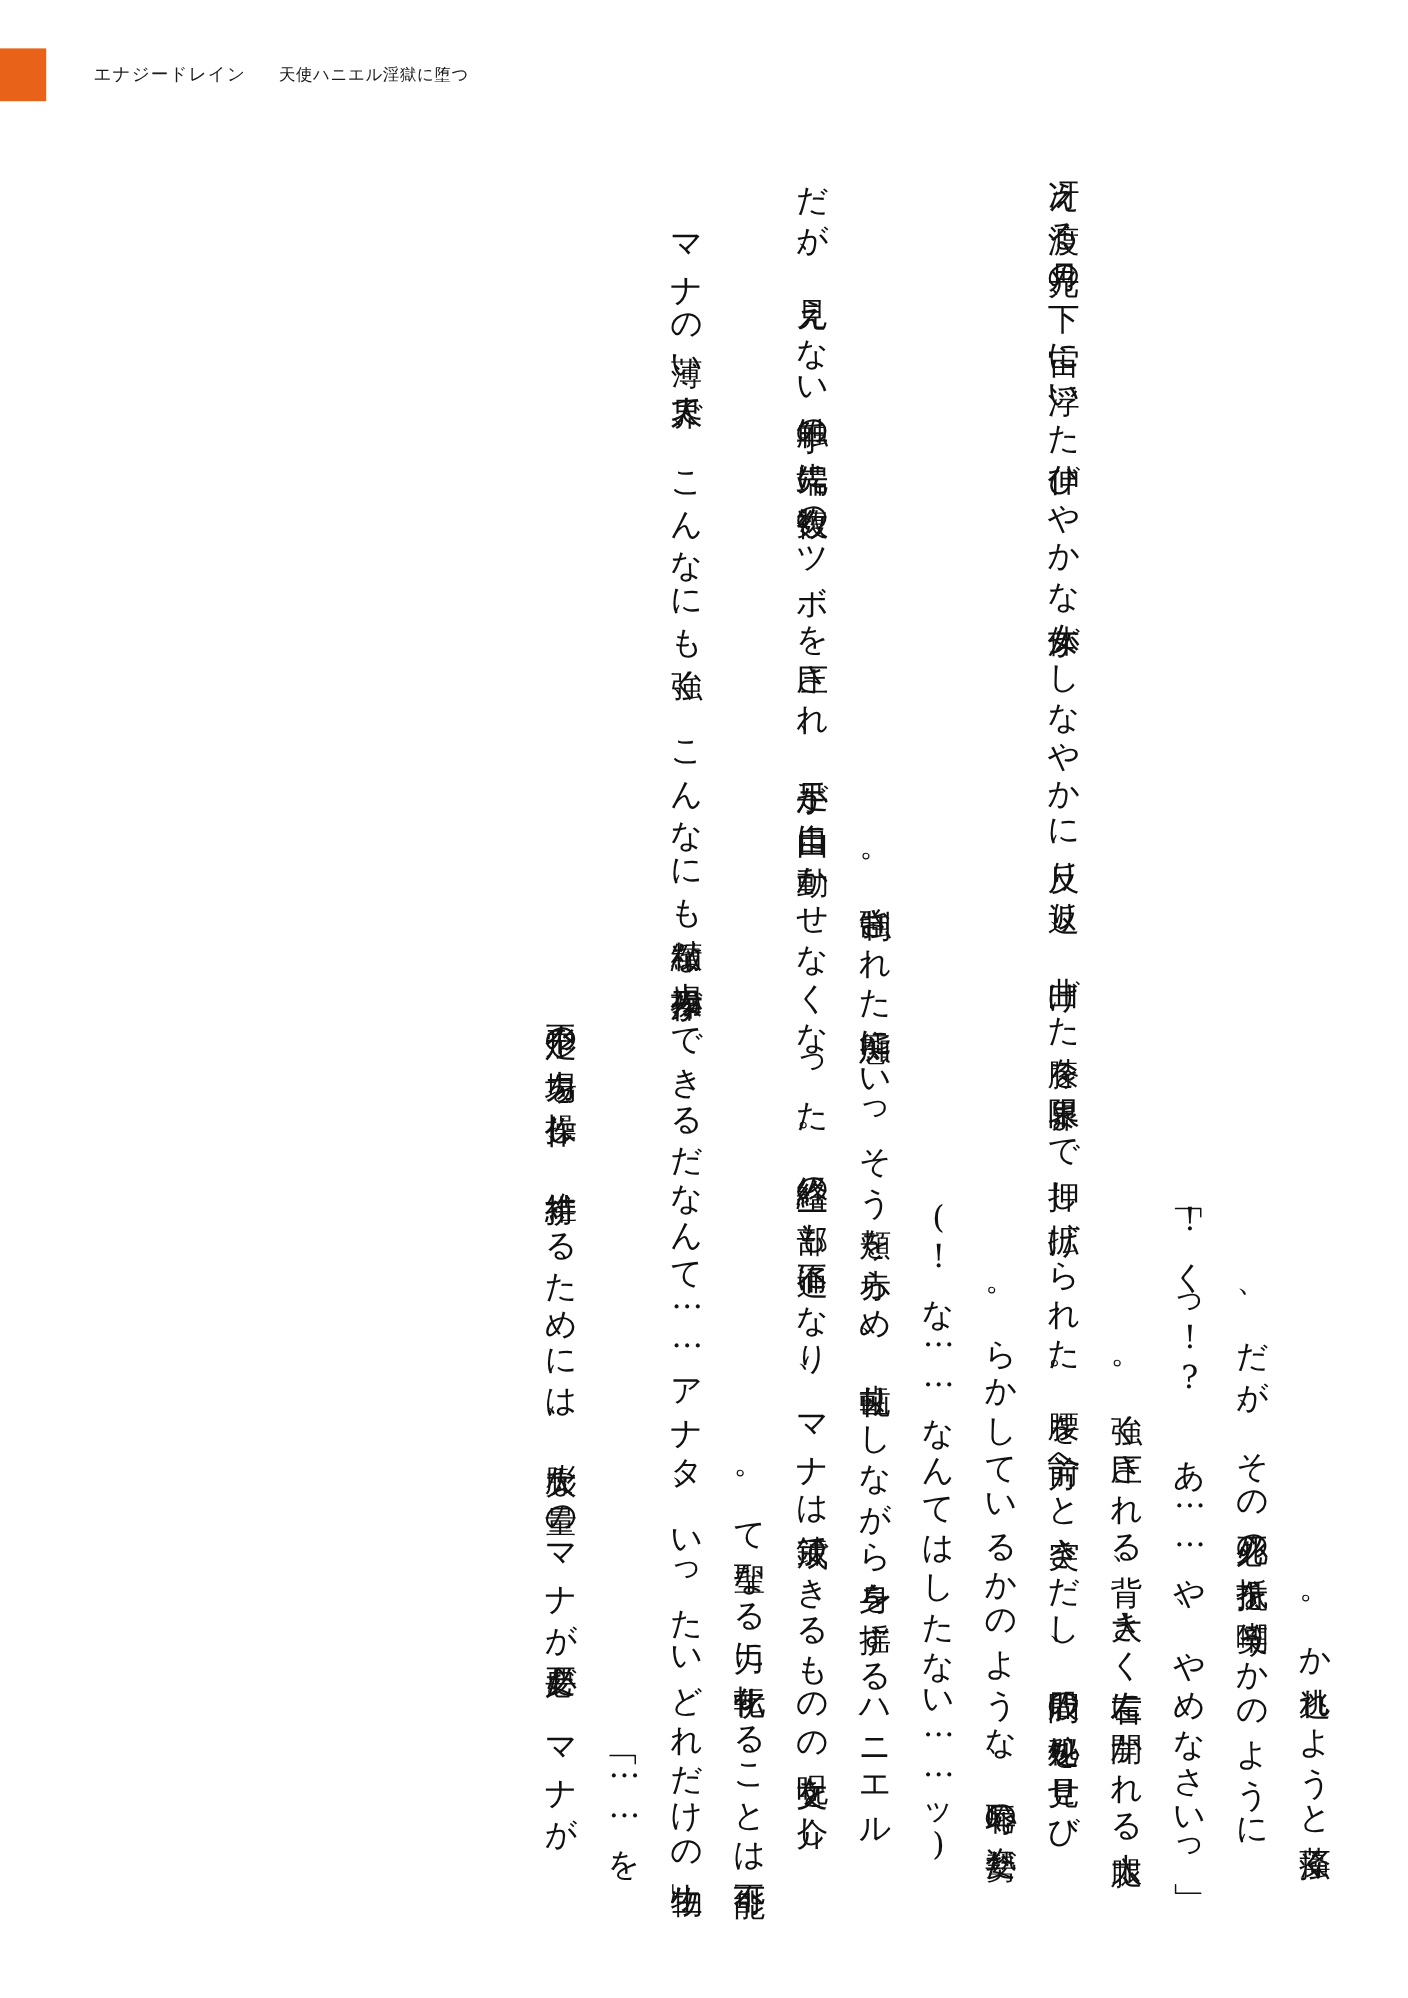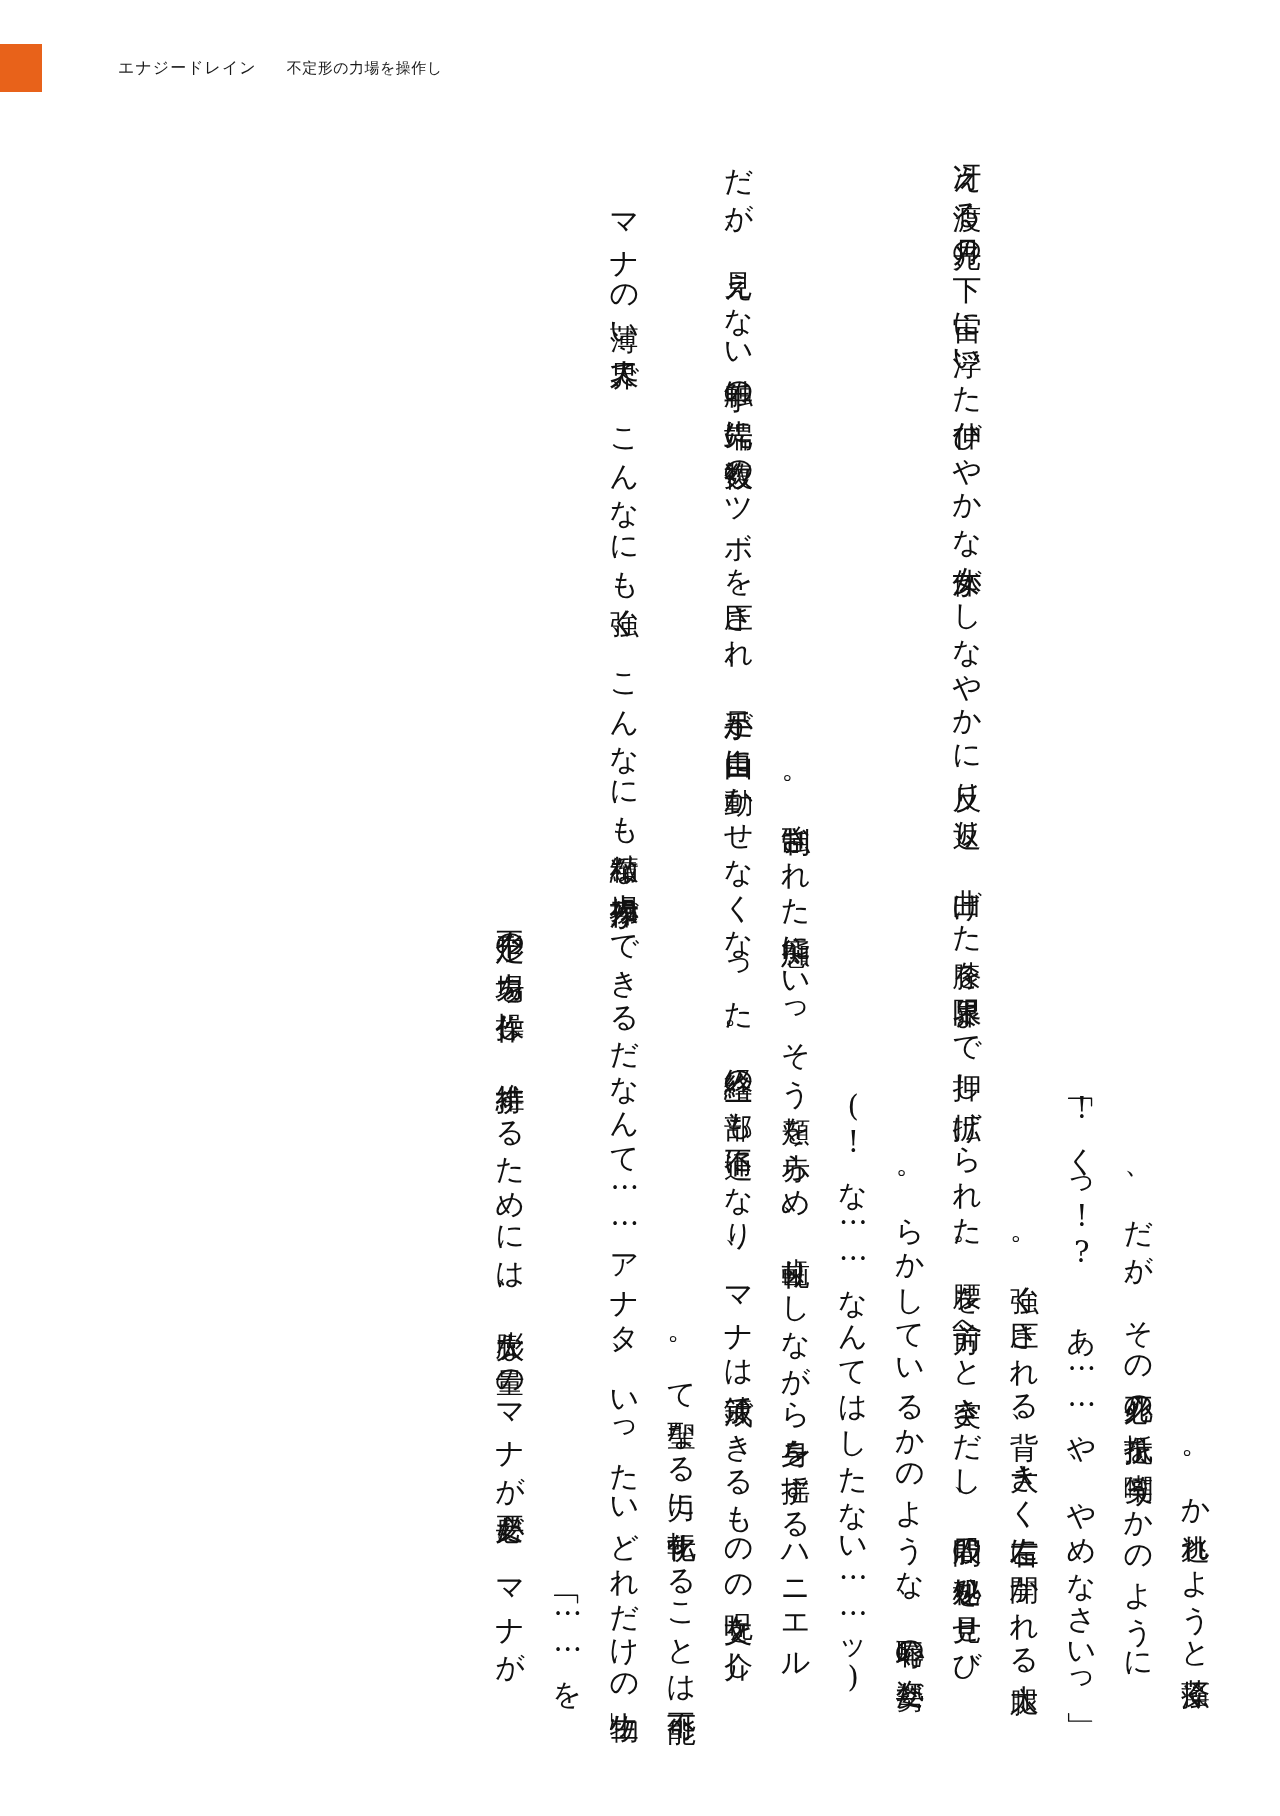--- a/index.html
+++ b/index.html
@@ -37,21 +37,21 @@
     background: #e8621a;
   }
   .header-text-wrap {
     position: absolute;
     top: 0;
     left: 42px;
     height: 48px;
     display: flex;
     align-items: center;
     gap: 30px;
-    padding-left: 76px;
+    padding-left: 43px;
     box-sizing: border-box;
   }
   .header-series {
     font-size: 16px;
     color: #1a1a1a;
     letter-spacing: 1px;
     white-space: nowrap;
     font-family: "DejaVu Sans", "Liberation Sans", sans-serif;
   }
   .header-title {
@@ -95,21 +95,21 @@
 </style>
 </head>
 <body>
 
 <div class="page">
 
   <div class="header">
     <div class="header-accent"></div>
     <div class="header-text-wrap">
       <span class="header-series">エナジードレイン</span>
-      <span class="header-title">不定形の力場を操作し</span>
+      <span class="header-title">天使ハニエル淫獄に堕つ</span>
     </div>
   </div>
 
   <div class="body-area">
     <div class="vtext">
       <p>か逃れようと藻掻く。</p>
       <p class="indent">だが、その必死の抵抗を嘲笑うかのように、</p>
       <p>「くっ!? あ……や、やめなさいっ!」</p>
       <p class="indent">強く圧される背、大きく左右に開かれる太腿。</p>
       <p class="indent">冴え渡る月光の下、宙に浮いた伸びやかな女体がしなやかに反り返り、曲げた膝を限界まで押し拡げられた。腰を前方へと突きだし、股間の秘処を見せびらかしているかのような、恥辱の姿勢だ。</p>

